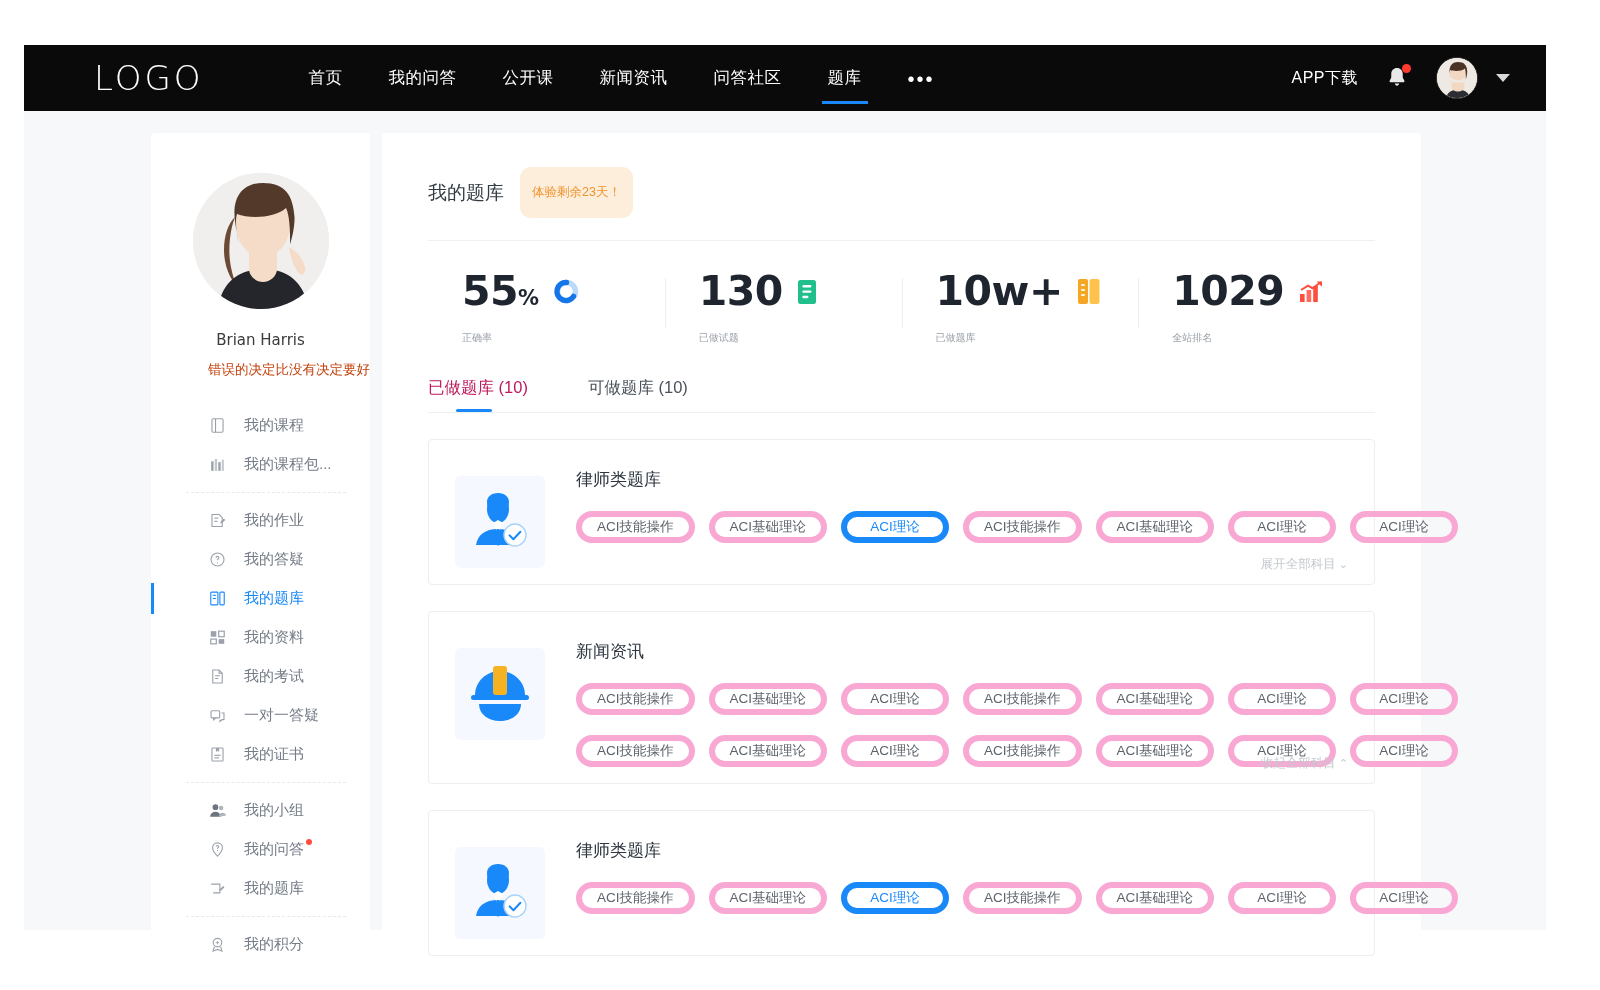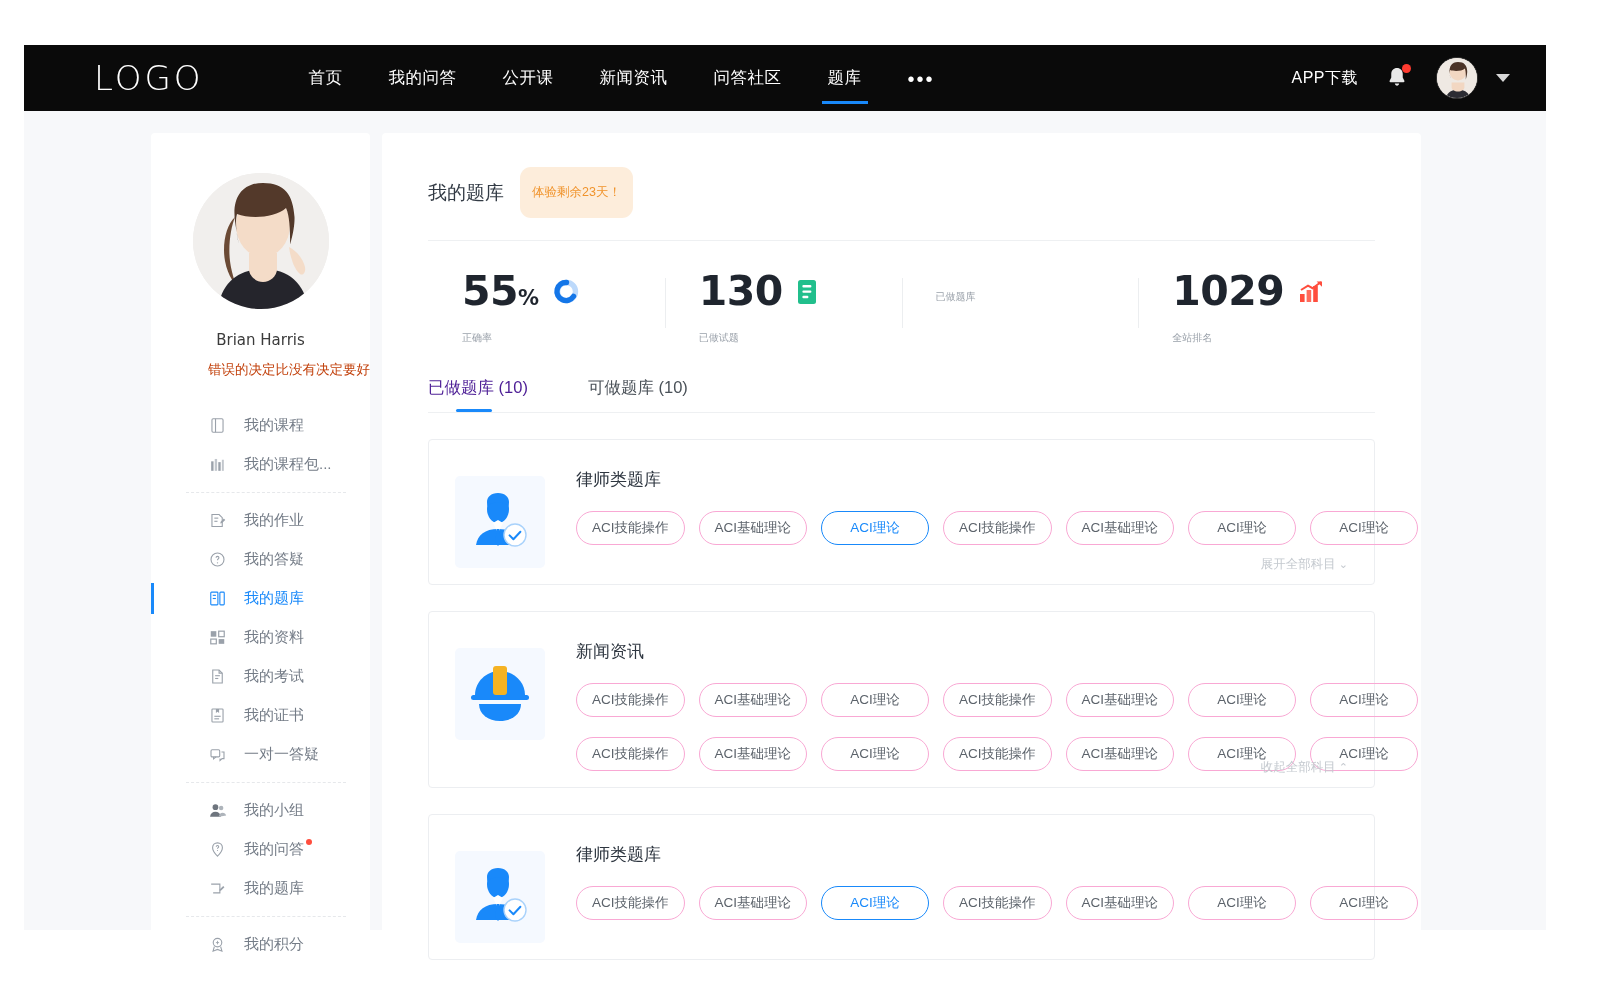--- a/index.html
+++ b/index.html
@@ -218,21 +218,21 @@
   .stat-icon { width: 27px; height: 29px; display:flex; align-items:center; }
   
   .tabs { display: flex; gap: 60px; padding-top: 6px; }
   .tab {
     position: relative;
     font-size: 16.5px;
     color: #4a5158;
     padding-bottom: 13px;
     cursor: pointer;
   }
-  .tab.active { color: #4c1d95; }
+  .tab.active { color: #be185d; }
   .tab.active::after {
     content: "";
     position: absolute;
     left: 28px; bottom: 0;
     width: 36px; height: 3px;
     border-radius: 2px;
     background: #1989fa;
   }
   .tabs-rule {
     height: 1px; background: #eef0f2;
@@ -252,25 +252,25 @@
     background: #f5f9ff;
     border-radius: 5px;
     flex: 0 0 auto;
     display: flex; align-items: center; justify-content: center;
     margin-top: 8px;
   }
   .card-body { flex: 1; padding-left: 31px; }
   .card-title { font-size: 17px; color: #2e3640; }
   .tag-row { display: flex; gap: 14px; margin-top: 20px; flex-wrap: nowrap; }
   .tag {
-    border: 1px solid #f9a8d4;
+    border: 6px solid #f9a8d4;
     border-radius: 17px;
     height: 20px;
     min-width: 108px;
-    padding: 16px 15px;
+    padding: 10px 15px;
     display: flex; align-items: center; justify-content: center;
     font-size: 13.5px;
     color: #5c636b;
     cursor: pointer;
     white-space: nowrap;
   }
   .tag.sel { border-color: #1989fa; color: #1989fa; }
   .card-toggle {
     position: absolute;
     right: 26px; bottom: 11px;
@@ -407,37 +407,37 @@
                 <path d="M14 3.8v4h4"></path>
                 <line x1="9" y1="11" x2="15" y2="11"></line>
                 <line x1="9" y1="14.5" x2="13" y2="14.5"></line>
               </svg>
             </span>
             <span>我的考试</span>
           </div>
           <div class="menu-item">
             <span class="mi-icon">
               <svg width="19" height="19" viewBox="0 0 24 24" fill="none" stroke="#9aa1aa" stroke-width="1.4">
+                <rect x="3.8" y="6" width="11" height="9" rx="1.5"></rect>
+                <path d="M7 15v2.6L10.2 15"></path>
+                <path d="M17 8.8h3.2v8.4h-2.4l-2.6 2.4V17"></path>
+              </svg>
+            </span>
+            <span>一对一答疑</span>
+          </div>
+          <div class="menu-item">
+            <span class="mi-icon">
+              <svg width="19" height="19" viewBox="0 0 24 24" fill="none" stroke="#9aa1aa" stroke-width="1.4">
                 <rect x="5" y="3.8" width="14" height="16.4" rx="1"></rect>
                 <path d="M10 3.8v5l2-1.4 2 1.4v-5" fill="#9aa1aa" stroke="none"></path>
                 <line x1="8" y1="13" x2="16" y2="13"></line>
                 <line x1="8" y1="16.2" x2="14" y2="16.2"></line>
               </svg>
             </span>
             <span>我的证书</span>
-          </div>
-          <div class="menu-item">
-            <span class="mi-icon">
-              <svg width="19" height="19" viewBox="0 0 24 24" fill="none" stroke="#9aa1aa" stroke-width="1.4">
-                <rect x="3.8" y="6" width="11" height="9" rx="1.5"></rect>
-                <path d="M7 15v2.6L10.2 15"></path>
-                <path d="M17 8.8h3.2v8.4h-2.4l-2.6 2.4V17"></path>
-              </svg>
-            </span>
-            <span>一对一答疑</span>
           </div>
           <div class="menu-sep"></div>
           <div class="menu-item">
             <span class="mi-icon">
               <svg width="19" height="19" viewBox="0 0 24 24">
                 <circle cx="9.4" cy="7.8" r="3.6" fill="#6e757e"></circle>
                 <path d="M2.6 19.8c.4-4 3.4-6.2 6.8-6.2s6.4 2.2 6.8 6.2z" fill="#6e757e"></path>
                 <circle cx="16.6" cy="8.8" r="2.8" fill="#aeb4bb"></circle>
                 <path d="M13.6 19.8c.3-3.2 2.3-5 4.9-5 2.2 0 3.9 1.3 4.5 3.6" fill="#aeb4bb"></path>
               </svg>
@@ -506,20 +506,32 @@
         <rect x="1" y="1" width="18" height="24" rx="2.5" fill="#21bf8c"></rect>
         <rect x="5.4" y="6" width="9" height="2.4" rx="1" fill="#ffffff"></rect>
         <rect x="5.4" y="11.4" width="9" height="2.4" rx="1" fill="#ffffff"></rect>
         <rect x="5.4" y="16.8" width="6" height="2.4" rx="1" fill="#ffffff"></rect>
                 </svg>
               </div>
      </div>
      <div class="stat-label">已做试题</div>
           </div>
           <div class="stat">
+            <div class="stat-top">
+       <div class="stat-num"><span>10w+</span><span class="unit"></span></div>
+       <div class="stat-icon">
+                <svg width="24" height="27" viewBox="0 0 24 27">
+        <rect x="1" y="1" width="10" height="25" rx="2" fill="#f5a623"></rect>
+        <rect x="12.5" y="1" width="10" height="25" rx="2" fill="#ffc34d"></rect>
+        <rect x="4" y="6" width="4" height="2" rx="1" fill="#fff7e6"></rect>
+        <rect x="4" y="11" width="4" height="2" rx="1" fill="#fff7e6"></rect>
+        <rect x="4" y="16" width="4" height="2" rx="1" fill="#fff7e6"></rect>
+                </svg>
+              </div>
+     </div>
      <div class="stat-label">已做题库</div>
           </div>
           <div class="stat">
             <div class="stat-top">
        <div class="stat-num"><span>1029</span><span class="unit"></span></div>
        <div class="stat-icon">
                 <svg width="26" height="24" viewBox="0 0 26 24">
         <rect x="2" y="14" width="4.6" height="8" fill="#ff4d3d"></rect>
         <rect x="8.6" y="10" width="4.6" height="12" fill="#ff6b5c"></rect>
         <rect x="15.2" y="6" width="4.6" height="16" fill="#ff4d3d"></rect>

